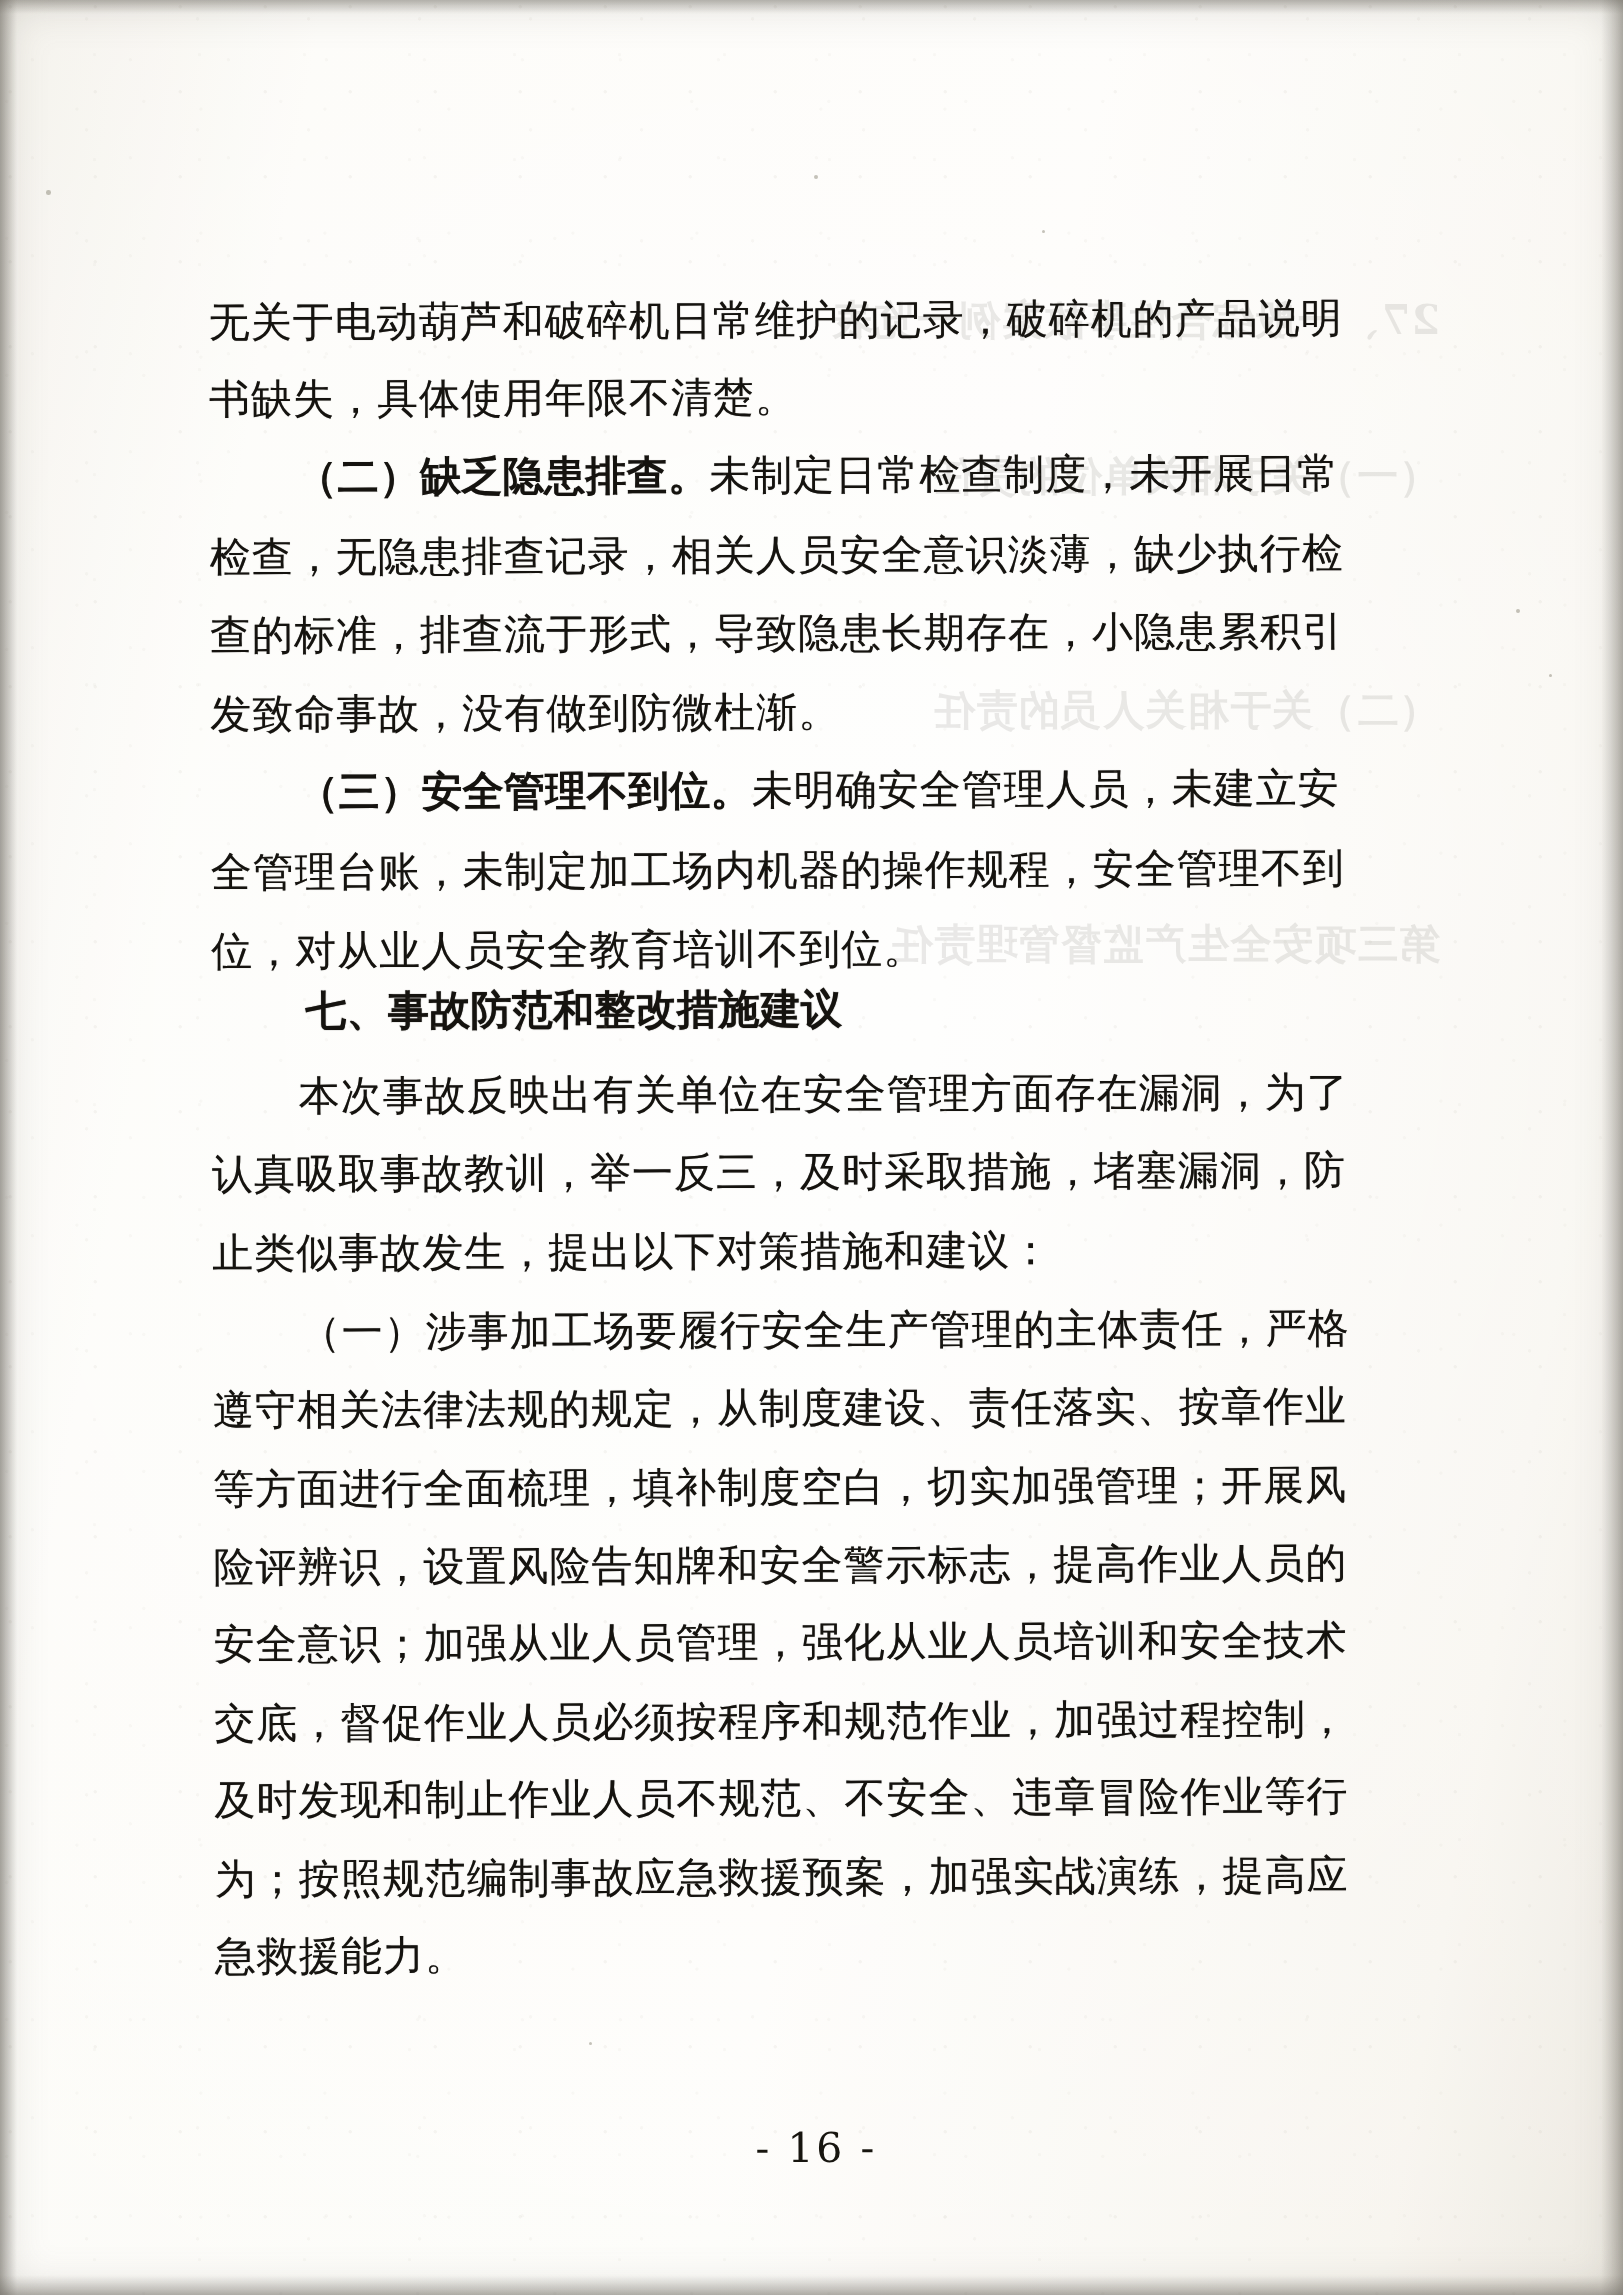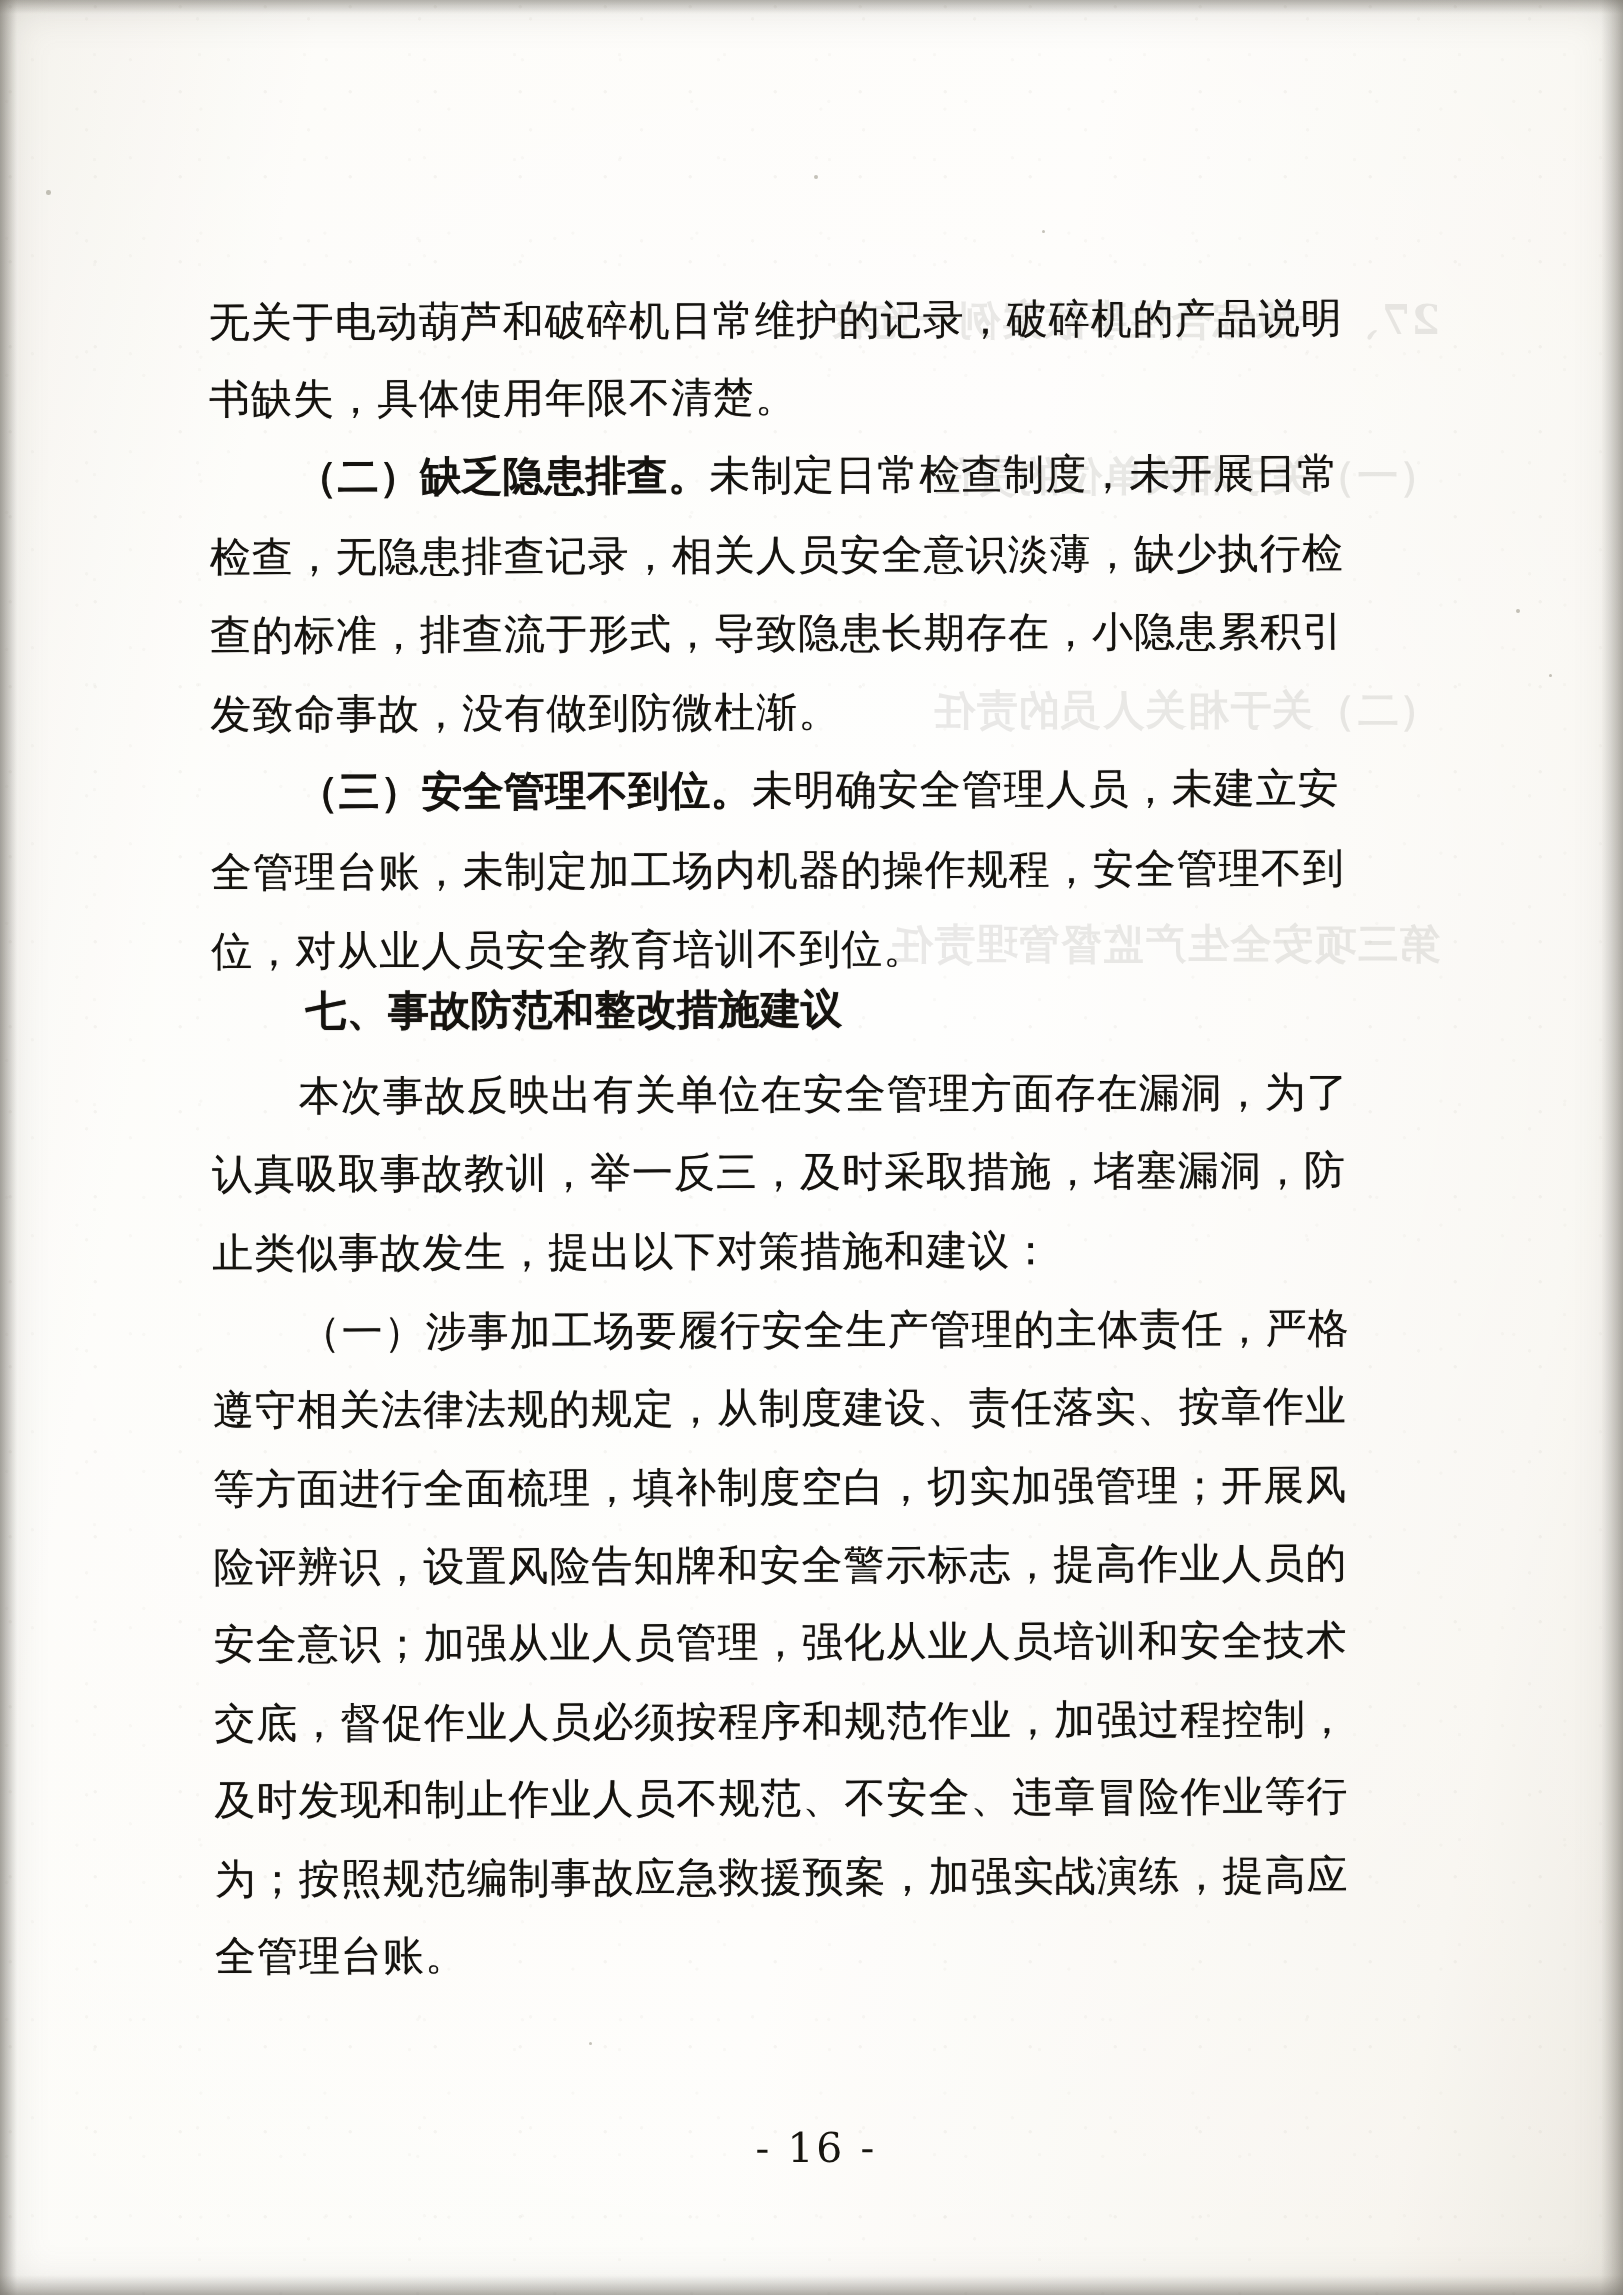--- a/index.html
+++ b/index.html
@@ -192,21 +192,21 @@
       <div class="line" style="left:211px; top:1224px;">止类似事故发生，提出以下对策措施和建议：</div>
 
       <div class="line" style="left:298px; top:1303px;">（一）涉事加工场要履行安全生产管理的主体责任，严格</div>
       <div class="line" style="left:211px; top:1381px;">遵守相关法律法规的规定，从制度建设、责任落实、按章作业</div>
       <div class="line" style="left:211px; top:1460px;">等方面进行全面梳理，填补制度空白，切实加强管理；开展风</div>
       <div class="line" style="left:211px; top:1538px;">险评辨识，设置风险告知牌和安全警示标志，提高作业人员的</div>
       <div class="line" style="left:211px; top:1615px;">安全意识；加强从业人员管理，强化从业人员培训和安全技术</div>
       <div class="line" style="left:211px; top:1694px;">交底，督促作业人员必须按程序和规范作业，加强过程控制，</div>
       <div class="line" style="left:211px; top:1771px;">及时发现和制止作业人员不规范、不安全、违章冒险作业等行</div>
       <div class="line" style="left:211px; top:1850px;">为；按照规范编制事故应急救援预案，加强实战演练，提高应</div>
-      <div class="line" style="left:211px; top:1927px;">全管理台账。</div>
+      <div class="line" style="left:211px; top:1927px;">急救援能力。</div>
 
       <div id="page-number">- 16 -</div>
     </div>
   </div>
 
   <span class="speck" style="left:46px;  top:190px;  width:4.6px;  height:4.6px;"></span>
   <span class="speck" style="left:814px;top:175px;  width:3.9px;  height:3.9px;"></span>
   <span class="speck" style="left:1042px;top:230px;  width:3.3px;  height:3.3px;"></span>
   <span class="speck" style="left:1516px;top:609px;  width:3.9px;  height:3.9px;"></span>
   <span class="speck" style="left:1549px;top:674px; width:3.3px;  height:3.3px;"></span>

